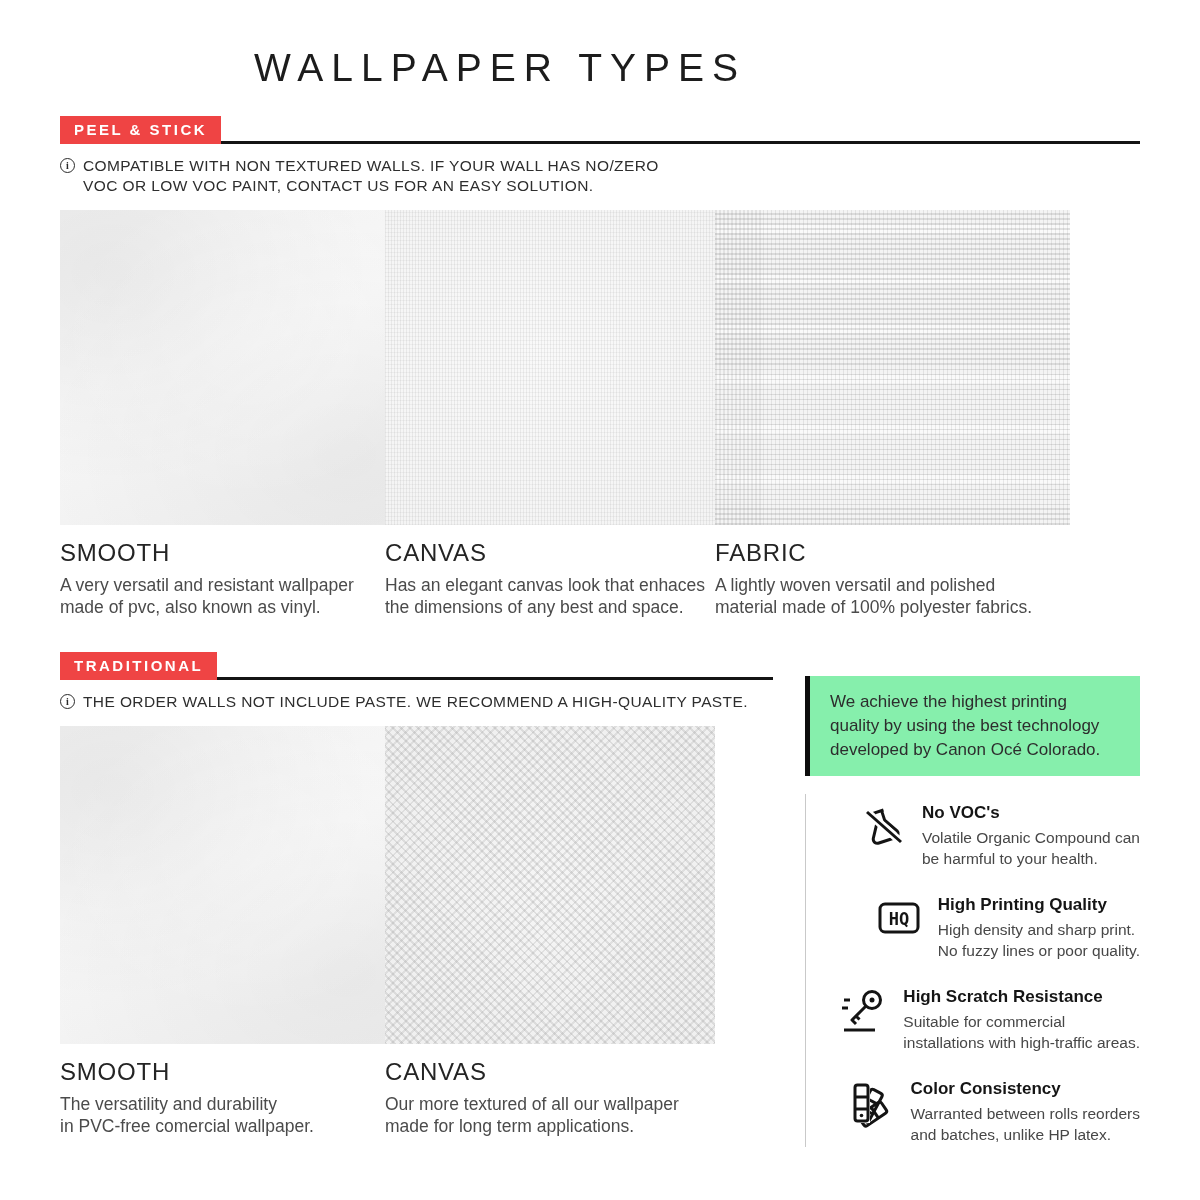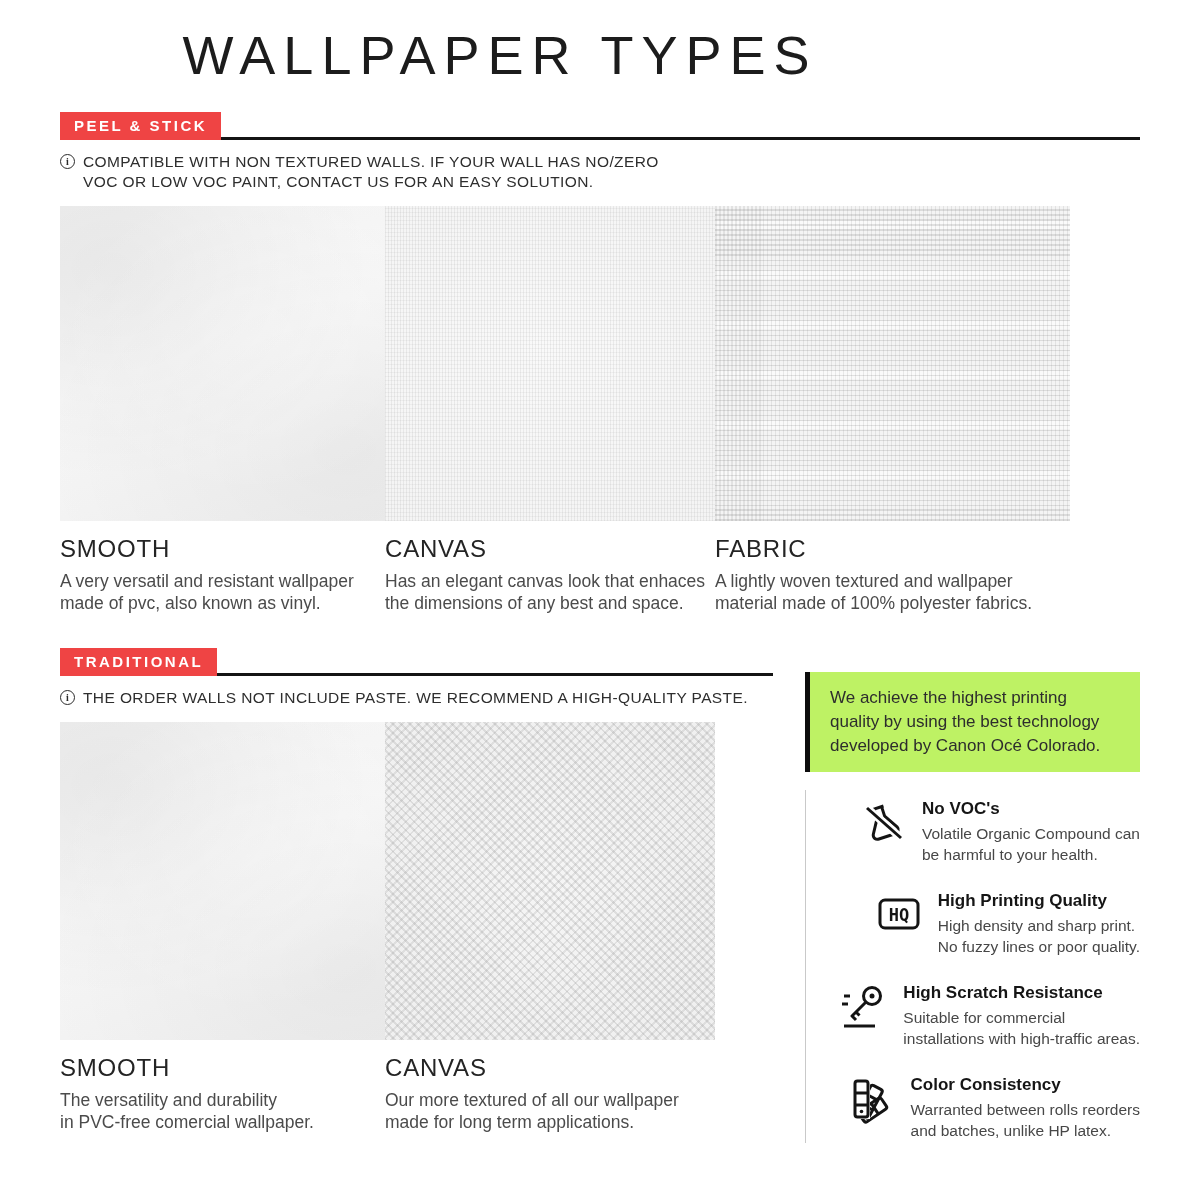--- a/index.html
+++ b/index.html
@@ -2,22 +2,22 @@
 <html><head>
 <meta charset="utf-8">
 <style>
   * { box-sizing: border-box; }
   html,body { margin:0; padding:0; background:#ffffff; }
   .page {
     width:1200px; height:1200px; background:#ffffff; overflow:hidden;
     font-family:"Liberation Sans", sans-serif; color:#1c1c1c; position:relative;
   }
   .title {
-    margin:0 0 0 60px; padding-top:24px; width:880px; text-align:center;
-    font-size:54px; font-weight:300; letter-spacing:8px; color:#1c1c1c;
+    margin:0 0 0 60px; padding-top:46px; width:880px; text-align:center;
+    font-size:39px; font-weight:300; letter-spacing:8px; color:#1c1c1c;
     font-family:"Liberation Sans", sans-serif;
   }
   .content { margin:26px 60px 0 60px; }
 
   
   .sec-head { border-bottom:3px solid #141414; height:28px; }
   .badge {
     display:inline-block; background:#ef4444; color:#ffffff; height:28px;
     font-size:15px; font-weight:bold; letter-spacing:2.5px; line-height:28px;
     padding:0 14px; white-space:nowrap;
@@ -74,21 +74,21 @@
       repeating-linear-gradient(-45deg, rgba(100,100,100,0.13) 0 2px, transparent 2px 6px),
       radial-gradient(circle at 50% 50%, rgba(255,255,255,0.35), transparent 78%);
   }
 
   
   .bottom { display:flex; margin-top:34px; }
   .bottom-left { width:713px; }
   .bottom-left .row { width:685px; }
 
   .aside { width:335px; margin-left:auto; padding-top:24px; }
-  .quote { background:#bef264; border-left:5px solid #0d0d0d; padding:14px 10px 14px 20px; }
+  .quote { background:#86efac; border-left:5px solid #0d0d0d; padding:14px 10px 14px 20px; }
   .quote span { display:block; font-size:17px; line-height:24px; color:#2d2d2d; }
   .features { margin-top:18px; border-left:1px solid #c9c9c9; padding:8px 0 2px 24px; }
   .feature { display:flex; gap:15px; margin-bottom:25px;justify-content:flex-end; }
   .feature:last-child { margin-bottom:0; }
   .f-icon { flex:0 0 48px; width:48px; height:48px; overflow:visible; }
   .f-icon svg { overflow:visible; display:block; }
   .f-title { margin:1px 0 4px 0; font-size:17px; font-weight:bold; color:#151515; }
   .f-desc span { display:block; font-size:15.5px; line-height:21px; color:#474747; }
 
   .ico-stroke { stroke:#141414; stroke-width:3; fill:none; stroke-linejoin:round; }
@@ -137,21 +137,21 @@
               <span>the dimensions of any best and space.</span>
             </div>
           </figcaption>
         </figure>
 
         <figure class="card w355">
           <div class="swatch tex-fabric"></div>
           <figcaption>
             <div class="card-name">FABRIC</div>
             <div class="card-desc">
-              <span>A lightly woven textured and wallpaper</span>
+              <span>A lightly woven versatil and polished</span>
               <span>material made of 100% polyester fabrics.</span>
             </div>
           </figcaption>
         </figure>
       </div>
     </section>
 
     <div class="bottom">
 
       <section class="bottom-left">

